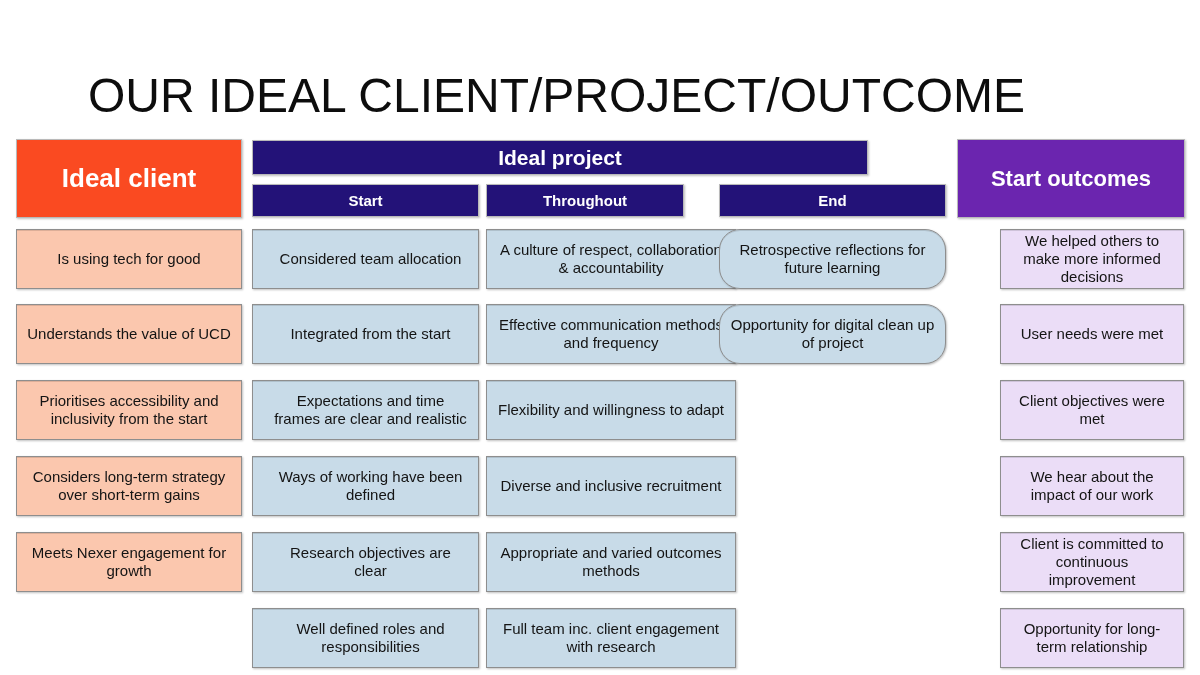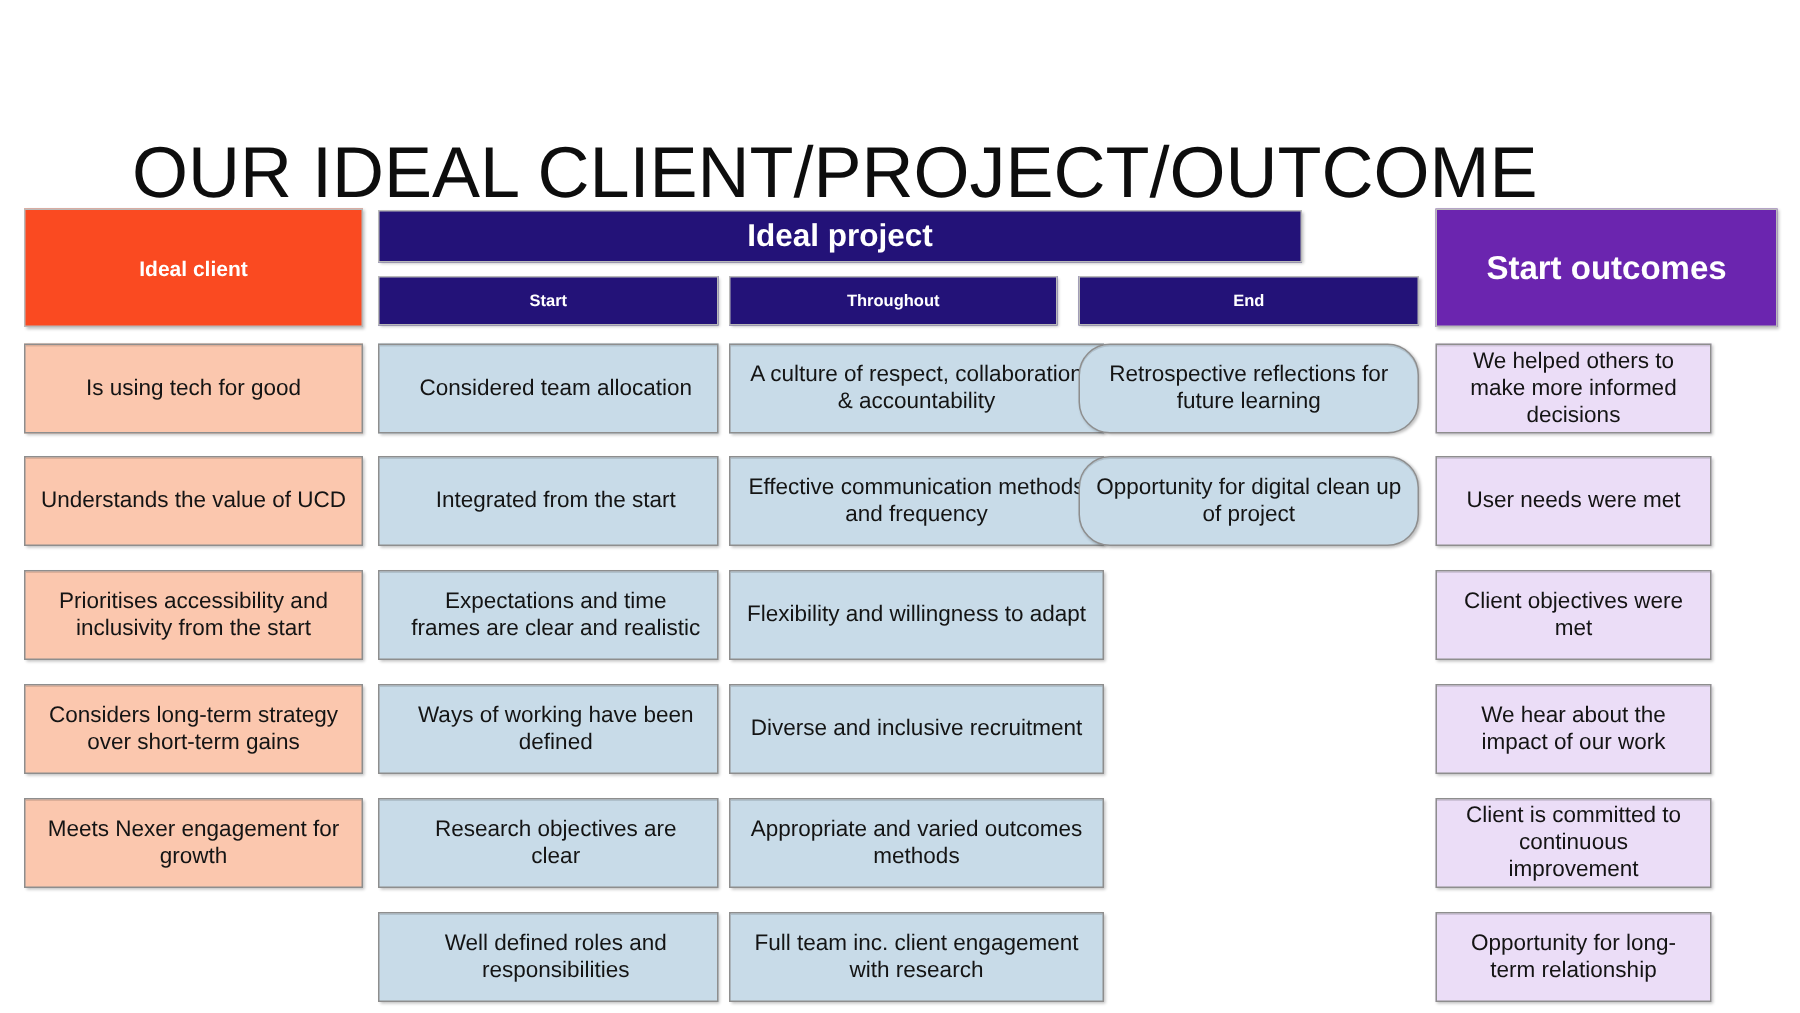--- a/index.html
+++ b/index.html
@@ -5,54 +5,54 @@
   html,body { margin:0; padding:0; }
   body {
     width:1200px; height:675px; position:relative; overflow:hidden;
     background:var(--background,#fff);
     font-family:"Liberation Sans", sans-serif;
     -webkit-font-smoothing:antialiased;
   }
   .title {
     position:absolute; left:88px; top:68px;
     font-size:48px; font-weight:400; color:#0d0d0d;
-    letter-spacing:0px; white-space:nowrap;margin-top:20px;
+    letter-spacing:0px; white-space:nowrap;
   }
   .hdr {
     position:absolute; display:flex; align-items:center; justify-content:center;
     color:var(--header-text,#fff); font-weight:bold; text-align:center;
     box-sizing:border-box; border:1px solid #b9b9b9;
     box-shadow:1px 1px 2px rgba(0,0,0,0.25);
   }
-  .hdr-client   { left:16px;  top:139px; width:226px; height:79px; background:var(--client-header-bg);   font-size:14px; }
+  .hdr-client   { left:16px;  top:139px; width:226px; height:79px; background:var(--client-header-bg);   font-size:26px; }
   .hdr-project  { left:252px; top:140px; width:616px; height:35px; background:var(--project-header-bg);  font-size:21px; }
   .hdr-outcomes { left:957px; top:139px; width:228px; height:79px; background:var(--outcomes-header-bg); font-size:22px; }
   .subhdr {
     position:absolute; top:184px; height:33px;
     display:flex; align-items:center; justify-content:center;
     background:var(--project-header-bg); color:var(--header-text,#fff);
-    font-size:11px; font-weight:bold; box-sizing:border-box;
+    font-size:15px; font-weight:bold; box-sizing:border-box;
     border:1px solid #b9b9b9; box-shadow:1px 1px 2px rgba(0,0,0,0.25);
   }
   .sub-start      { left:252px; width:227px; }
-  .sub-throughout { left:486px; width:219px; }
+  .sub-throughout { left:486px; width:198px; }
   .sub-end        { left:719px; width:227px; }
   .cell {
     position:absolute; height:60px; box-sizing:border-box;
     display:flex; align-items:center; justify-content:center;
     text-align:center; padding:3px 10px;
     font-size:15px; line-height:1.22; color:var(--cell-text,#141414);
     border:1px solid var(--cell-border,#8e8e8e);
     box-shadow:1px 1px 2px rgba(0,0,0,0.25), inset 0 1px 0 rgba(0,0,0,0.12);
   }
   .c1 { left:16px;  width:226px; background:var(--client-cell-bg); }
   .c2 { left:252px; width:227px; background:var(--project-cell-bg);padding-left:20px; }
   .c3 { left:486px; width:250px; background:var(--project-cell-bg); }
   .c4 { left:719px; width:227px; background:var(--project-cell-bg);border-radius:21px; }
-  .c5 { left:957px; width:184px; background:var(--outcomes-cell-bg); }
+  .c5 { left:1000px; width:184px; background:var(--outcomes-cell-bg); }
   .r1 { top:229px; } .r2 { top:304px; } .r3 { top:380px; }
   .r4 { top:456px; } .r5 { top:532px; } .r6 { top:608px; }
 </style>
 </head>
 <body>
 
 <div class="title">OUR IDEAL CLIENT/PROJECT/OUTCOME</div>
 
 <div class="hdr hdr-client">Ideal client</div>
 <div class="hdr hdr-project">Ideal project</div>

